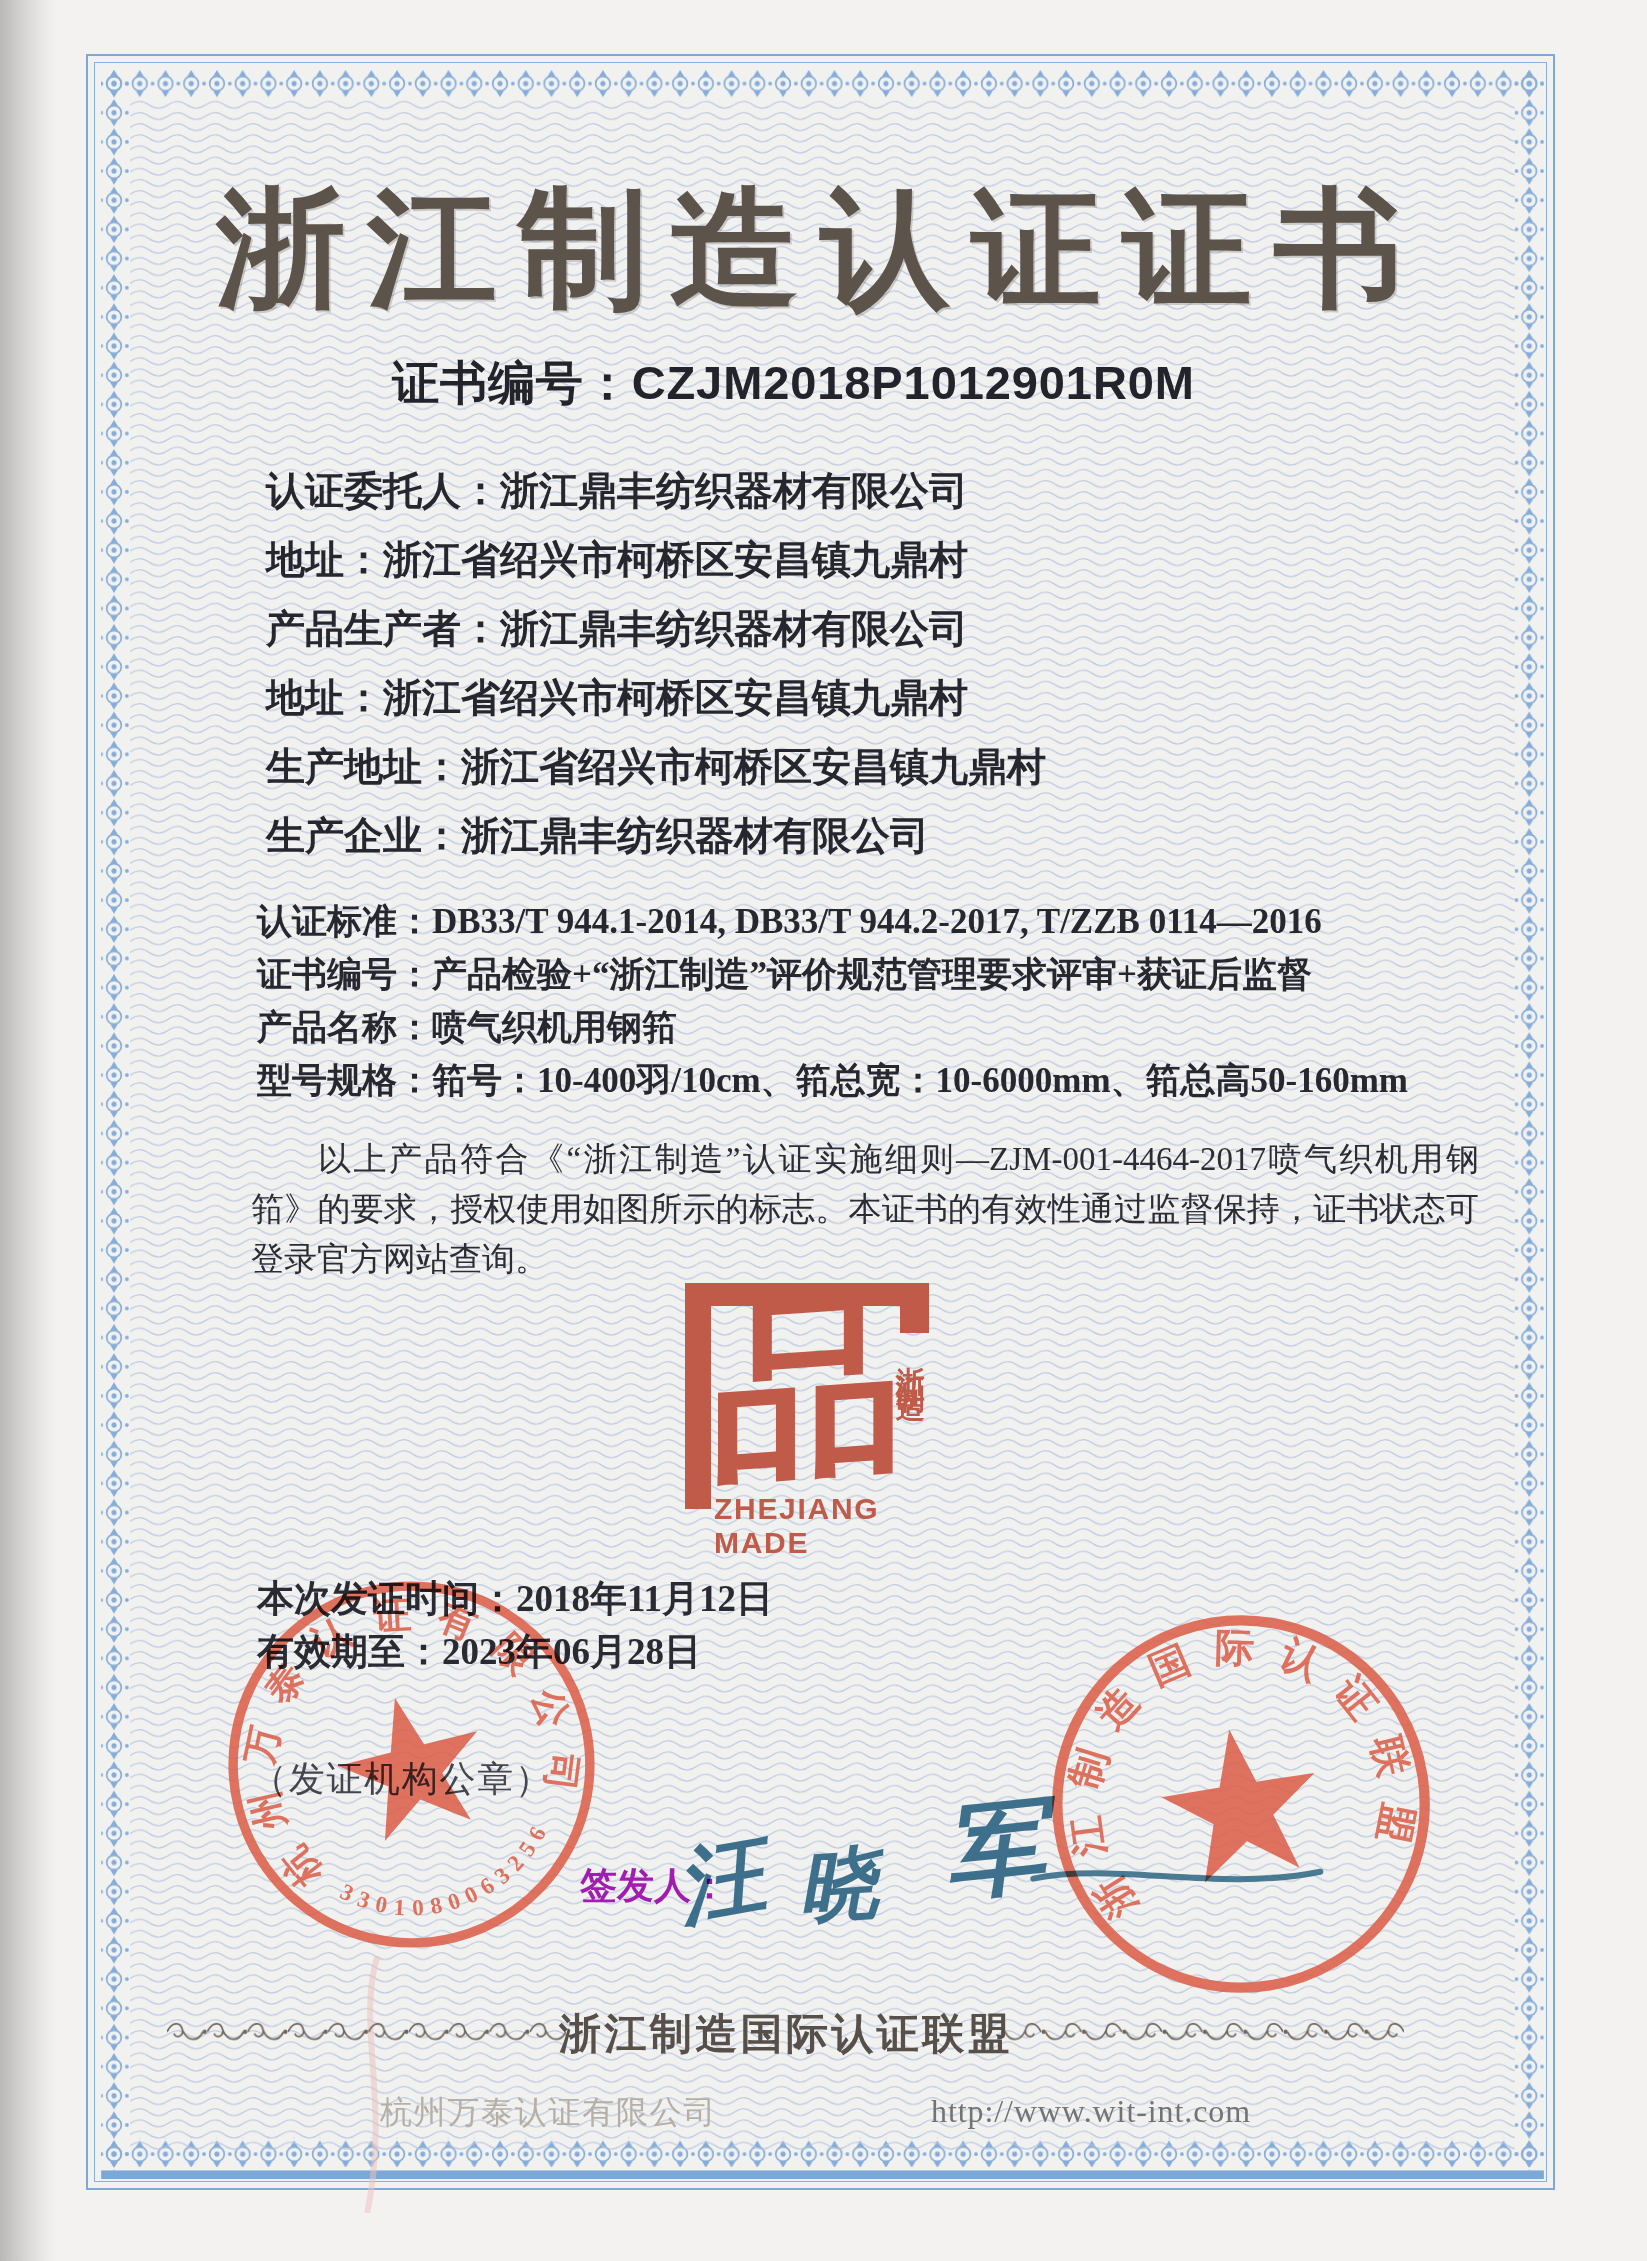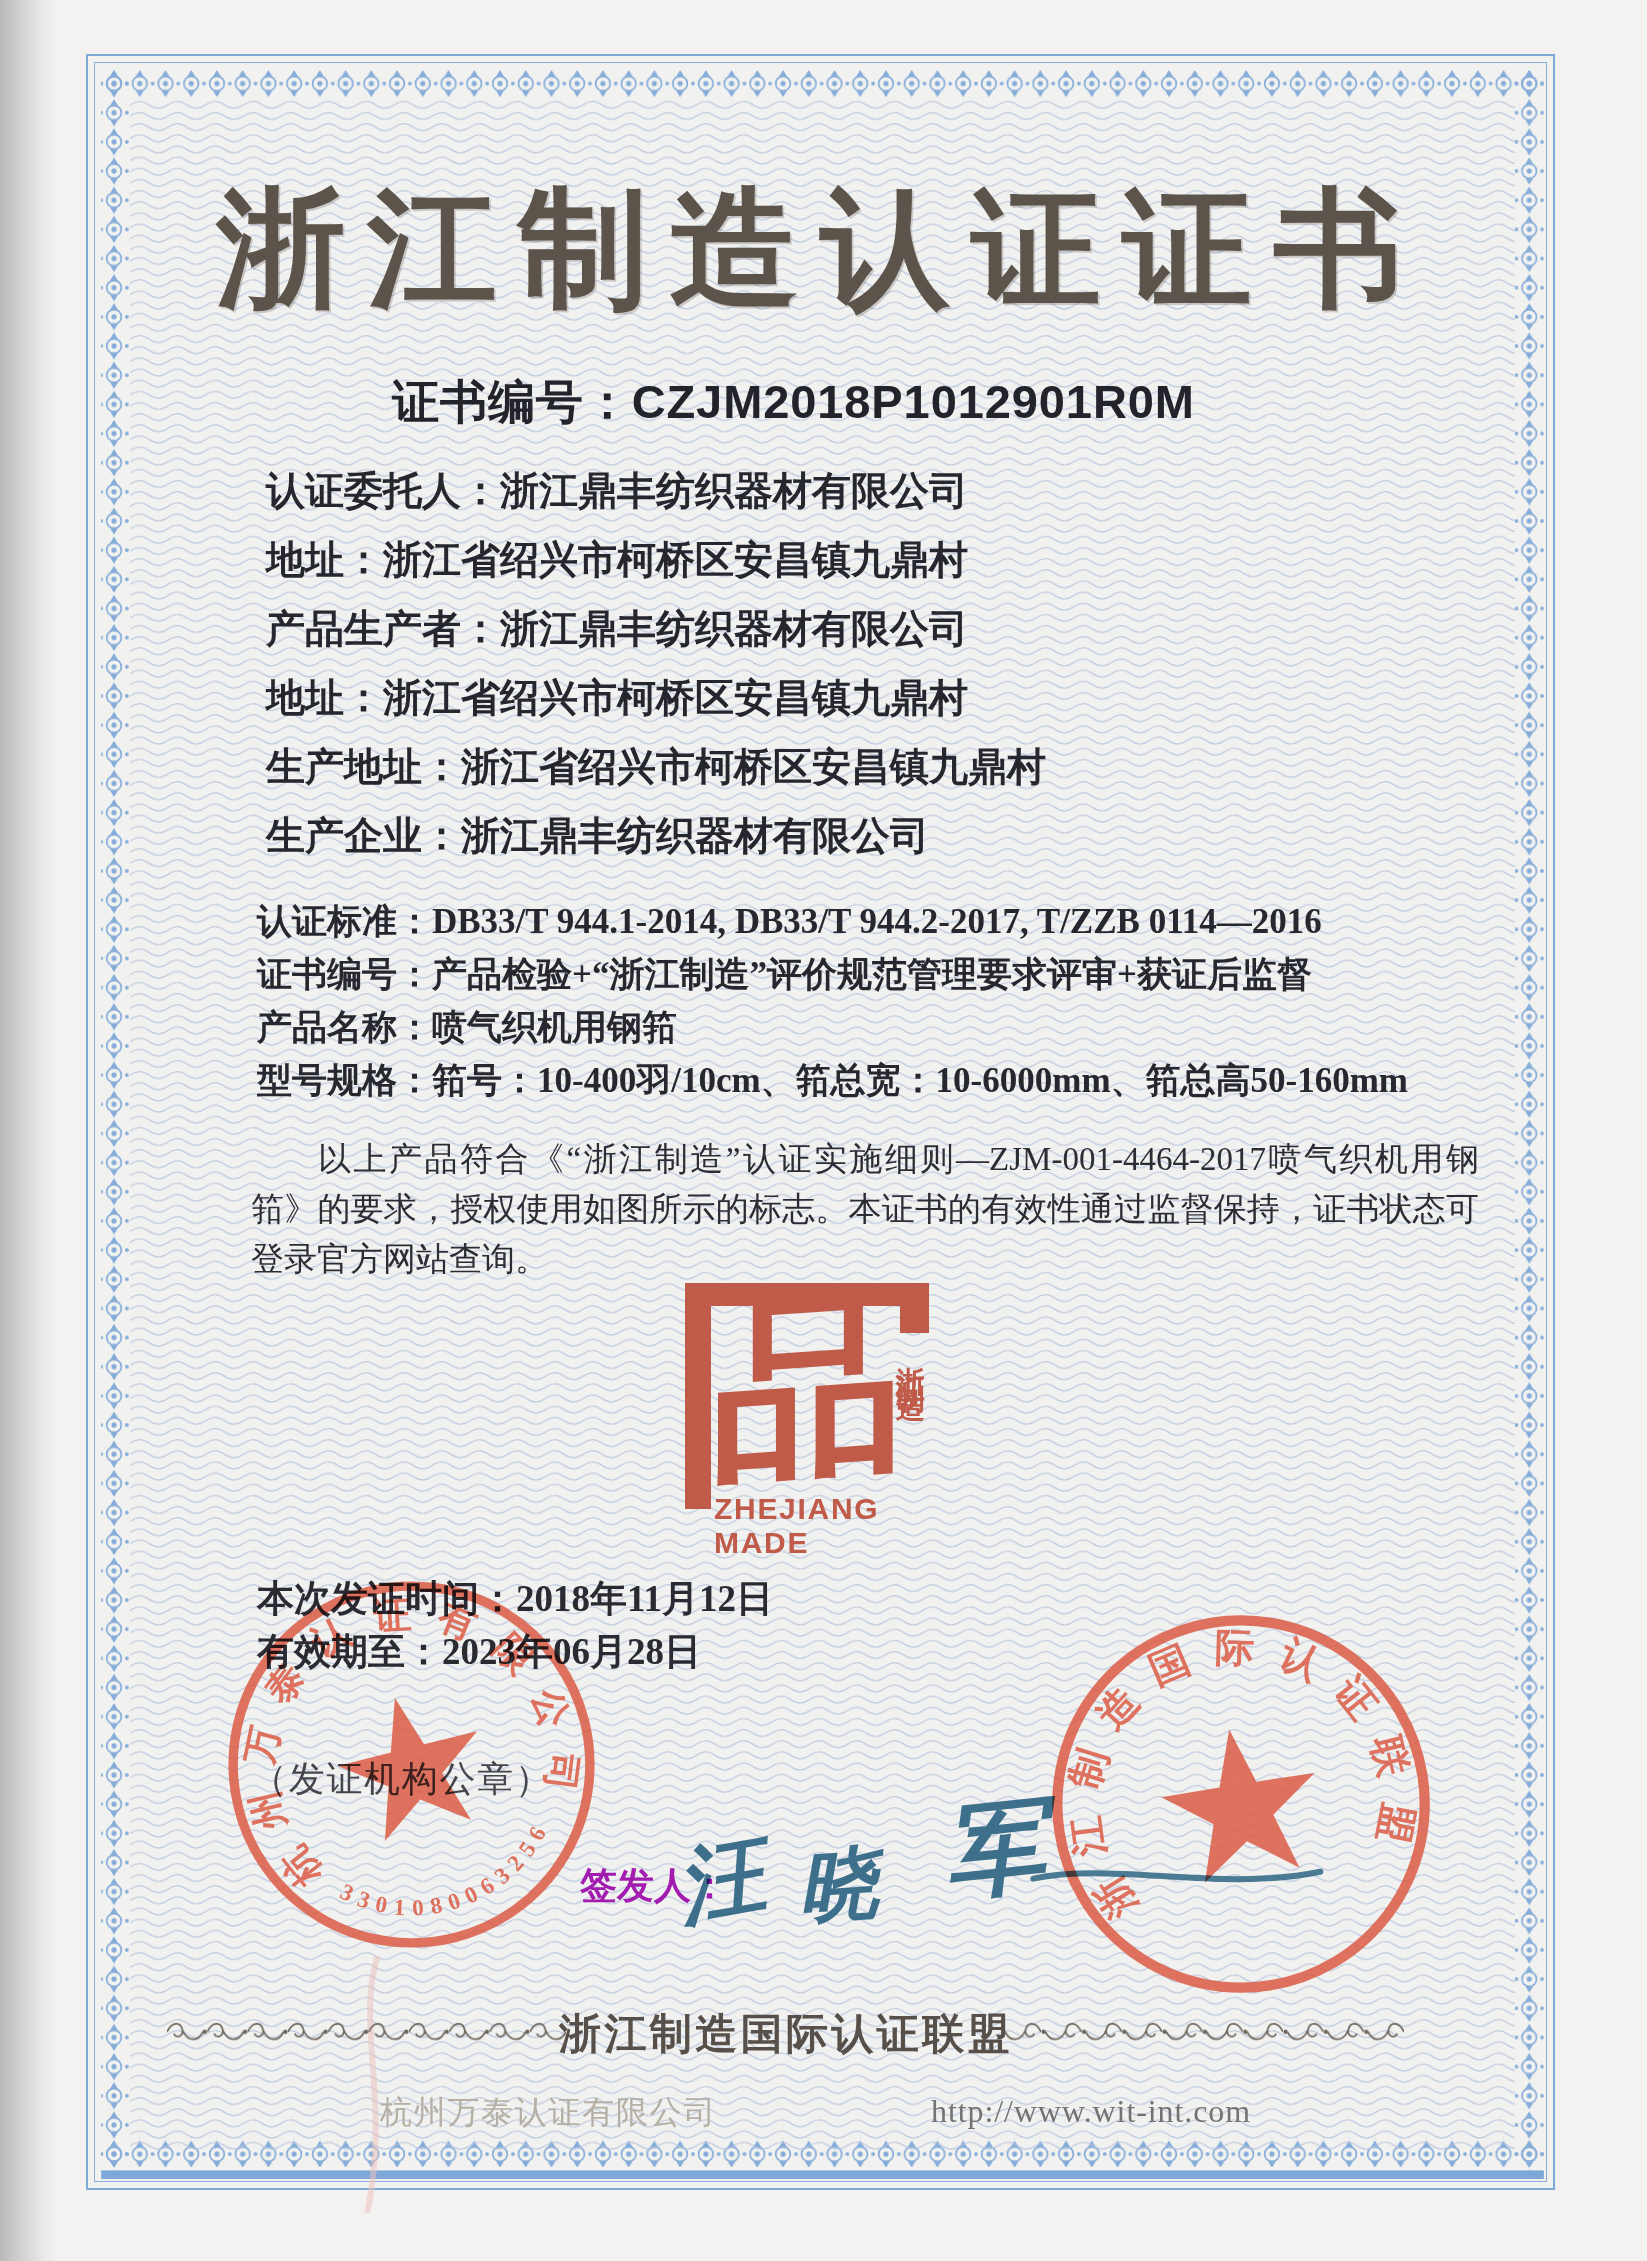--- a/index.html
+++ b/index.html
@@ -19,21 +19,21 @@
   .band-svg,.wave-svg{position:absolute;}
   .band-svg{left:13px;top:13px;}
   .wave-svg{left:42px;top:42px;}
   .content{position:absolute;left:0;top:0;width:1647px;height:2261px;z-index:3;}
 
   .title{position:absolute;left:86px;top:163px;width:1469px;text-align:center;
     font-size:129px;font-weight:700;color:#5c544a;letter-spacing:22px;
     text-shadow:1.7px 1.7px 0 rgba(92,84,74,.25);}
   .cert-no{position:absolute;left:86px;top:352px;width:1415px;text-align:center;
     font-family:"Liberation Sans","DejaVu Sans",sans-serif;
-    font-size:47px;font-weight:700;color:#23232b;letter-spacing:0.9px;margin-top:19px;}
+    font-size:47px;font-weight:700;color:#23232b;letter-spacing:0.9px;}
   .fields{position:absolute;left:257px;top:456px;width:1227px;
     font-size:39px;font-weight:700;color:#26262e;line-height:69px;margin-left:9px;}
   .specs{position:absolute;left:257px;top:895px;width:1235px;
     font-size:35px;font-weight:700;color:#27272f;line-height:53px;}
   .statement{position:absolute;left:251px;top:1134px;width:1228px;
     font-size:33px;color:#2c2c34;line-height:50px;text-align:justify;
     text-indent:67px;}
 
   .logo{position:absolute;left:685px;top:1283px;width:244px;height:242px;}
   .logo .bar-top{position:absolute;left:0;top:0;width:100%;height:23px;background:#c05a49;}

